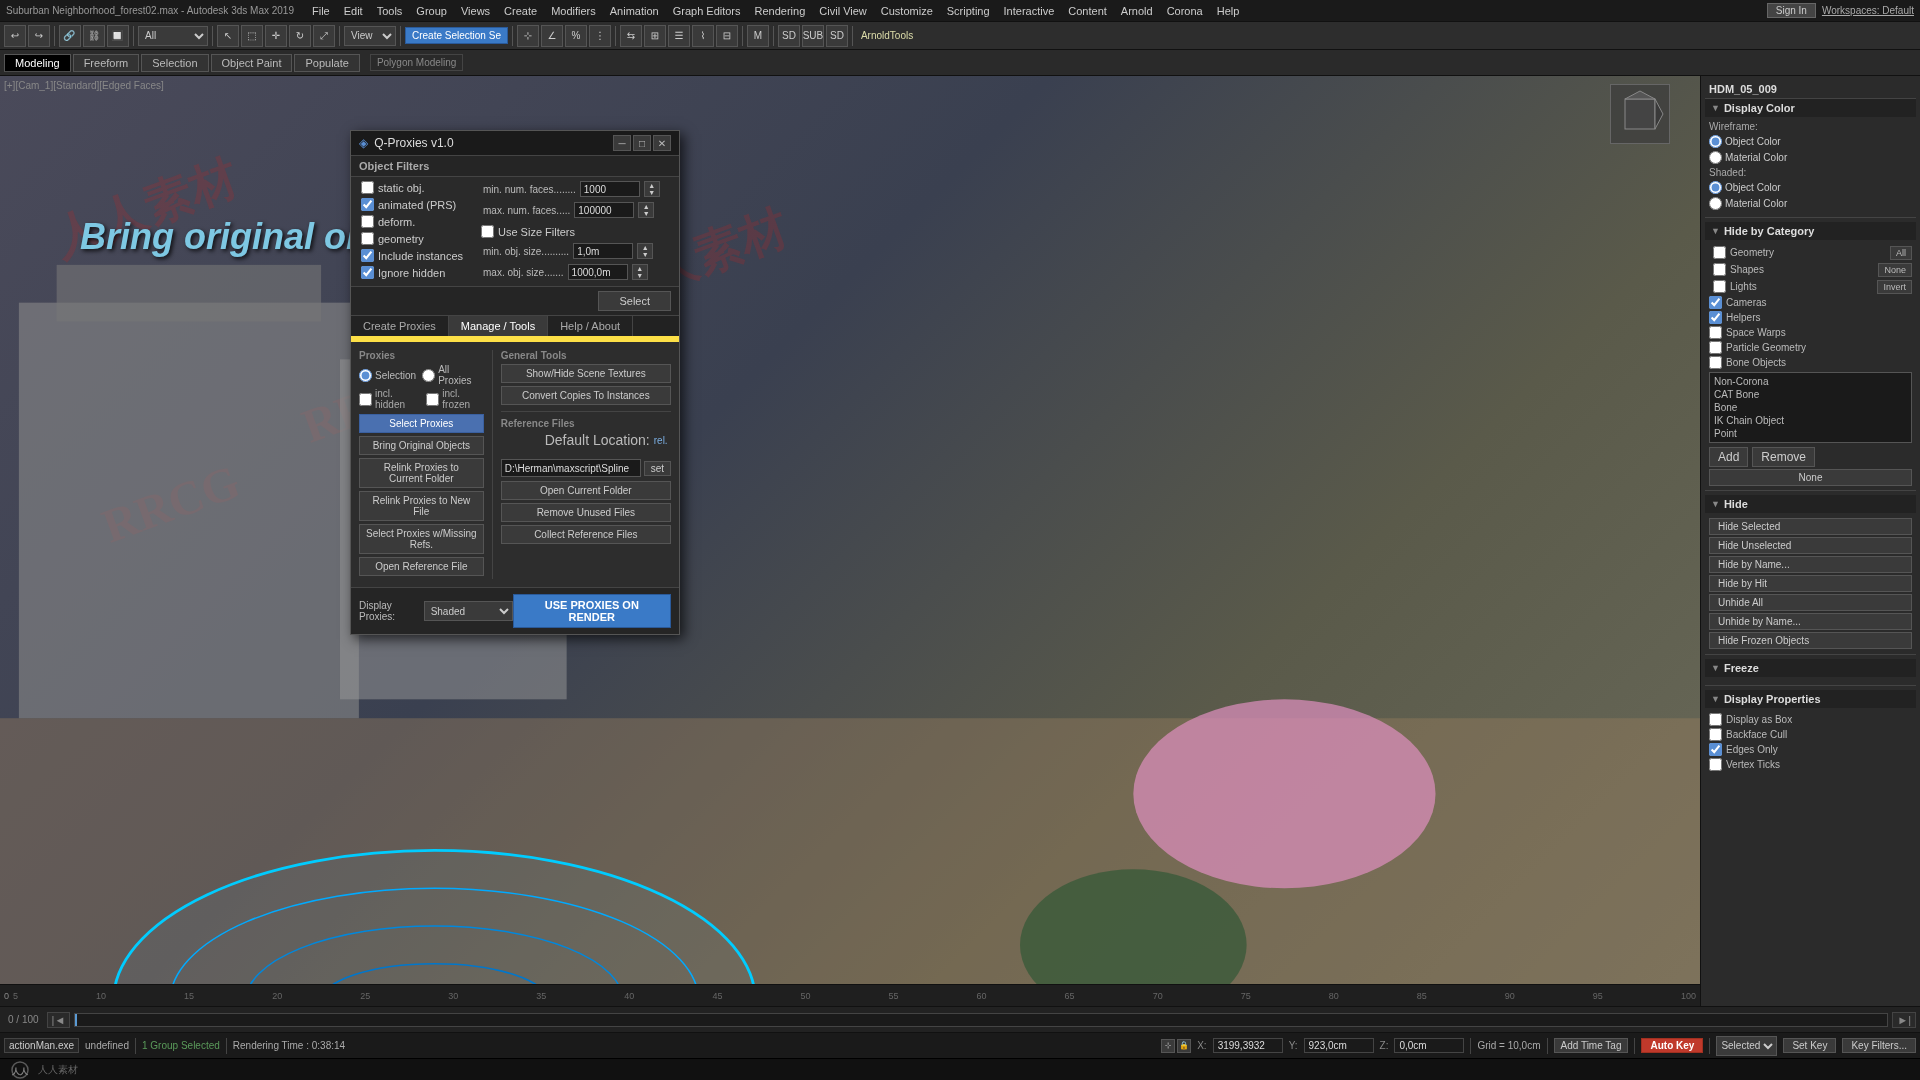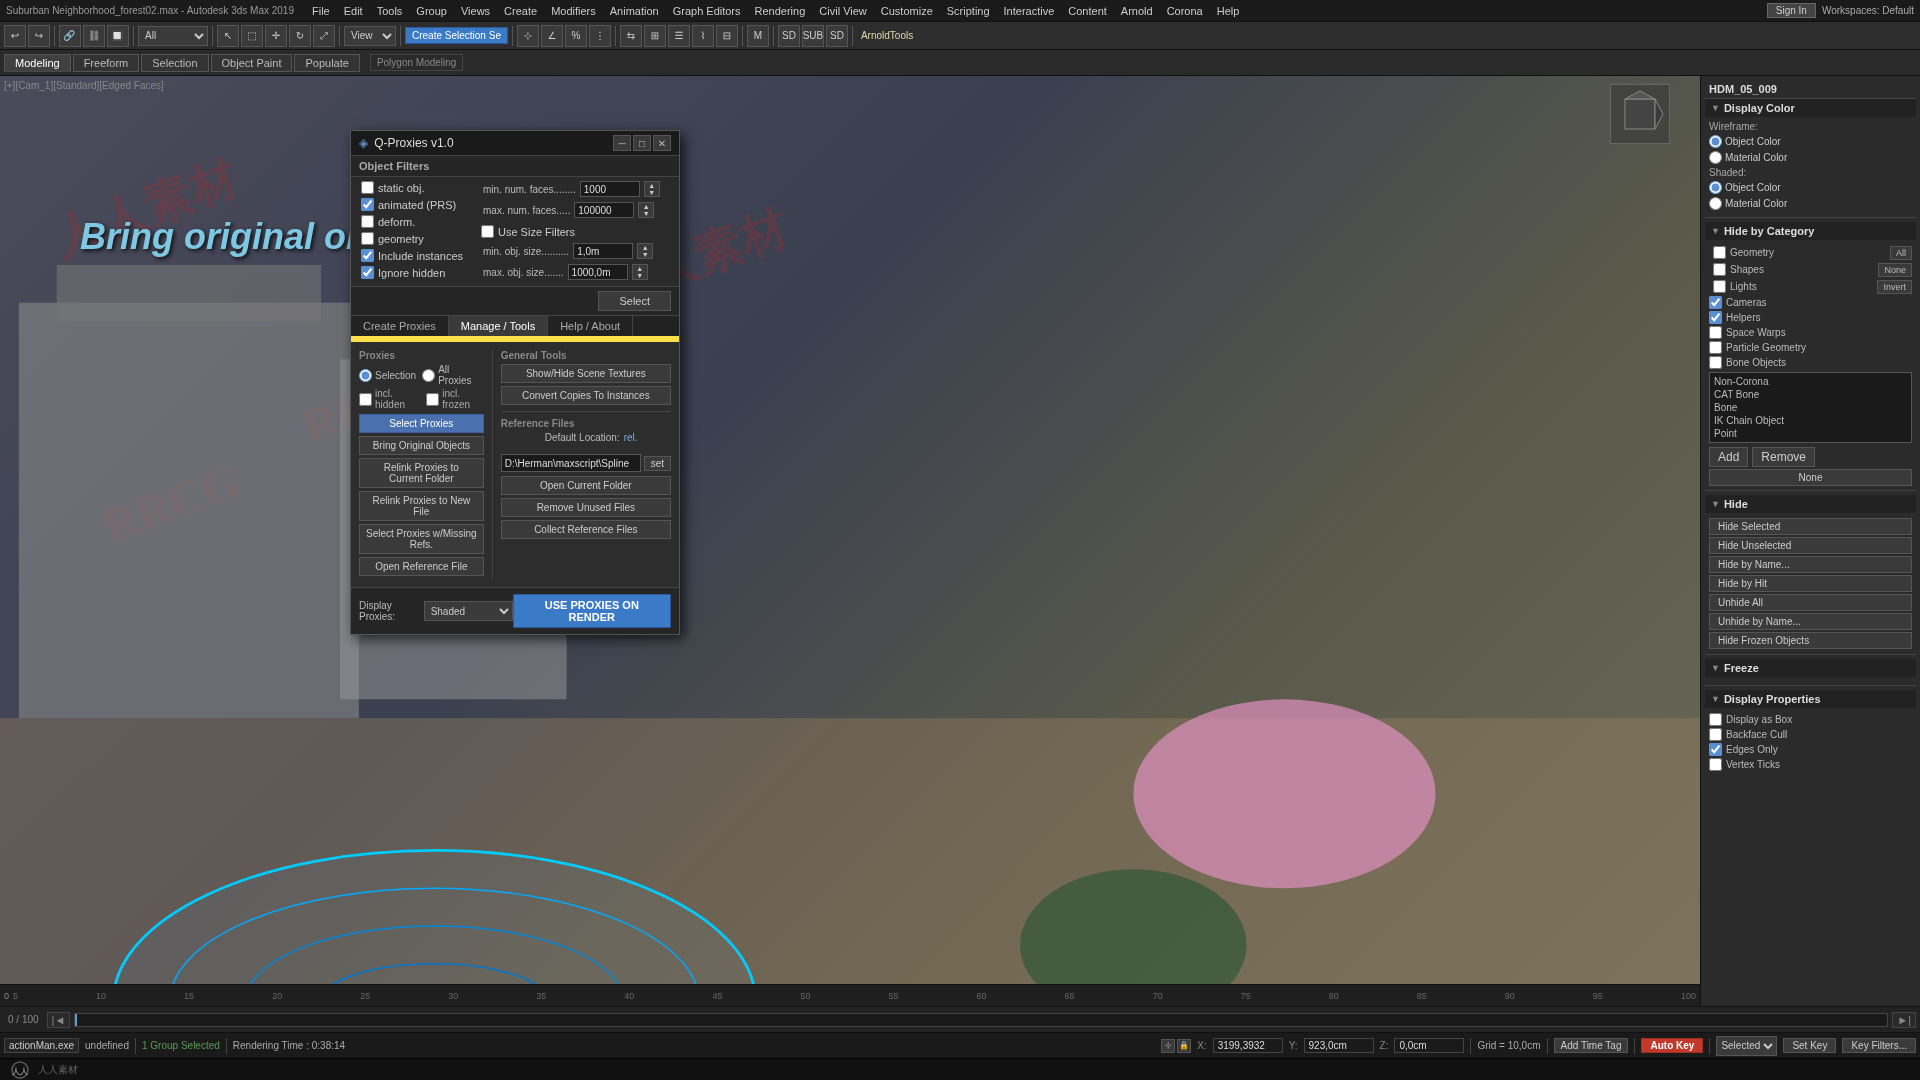--- a/index.html
+++ b/index.html
@@ -44,21 +44,21 @@
       gap: 6px;
     }
     .sign-in-btn {
       background: #444;
       border: 1px solid #666;
       color: #ccc;
       padding: 1px 8px;
       font-size: 10px;
       cursor: pointer;
     }
-    .workspace-label { font-size: 10px; color: #aaa; }
+    .workspace-label { font-size: 10px; color: #aaa; text-decoration: underline; }
 
     
     .toolbar {
       height: 28px;
       background: #2d2d2d;
       display: flex;
       align-items: center;
       padding: 0 4px;
       gap: 2px;
       border-bottom: 1px solid #111;
@@ -105,21 +105,21 @@
       border-bottom: 1px solid #111;
     }
     .tab-btn {
       padding: 2px 10px;
       font-size: 11px;
       cursor: pointer;
       color: #bbb;
       background: #333;
       border: 1px solid #555;
     }
-    .tab-btn.active { background: #404040; color: #fff; border-bottom: 1px solid #4a4a4a; }
+    .tab-btn.active { background: #000000; color: #fff; border-bottom: 1px solid #4a4a4a; }
 
     
     .main-area {
       display: flex;
       height: calc(1080px - 22px - 28px - 26px - 26px - 26px - 22px);
       position: relative;
     }
 
     
     .viewport {
@@ -409,21 +409,21 @@
       margin-top: 6px;
       border-top: 1px solid #444;
       padding-top: 6px;
     }
     .ref-location-row {
       display: flex;
       align-items: center;
       gap: 4px;
       margin-bottom: 3px;
     }
-    .ref-location-label { color: #bbb; font-size: 10px; padding-left: 44px; }
+    .ref-location-label { color: #bbb; font-size: 14px; padding-left: 44px; }
     .ref-link { color: #7aade0; font-size: 10px; cursor: pointer; }
     .ref-path-box {
       background: #1a1a1a;
       border: 1px solid #555;
       color: #ddd;
       height: 18px;
       font-size: 10px;
       padding: 0 3px;
       flex: 1;
     }

